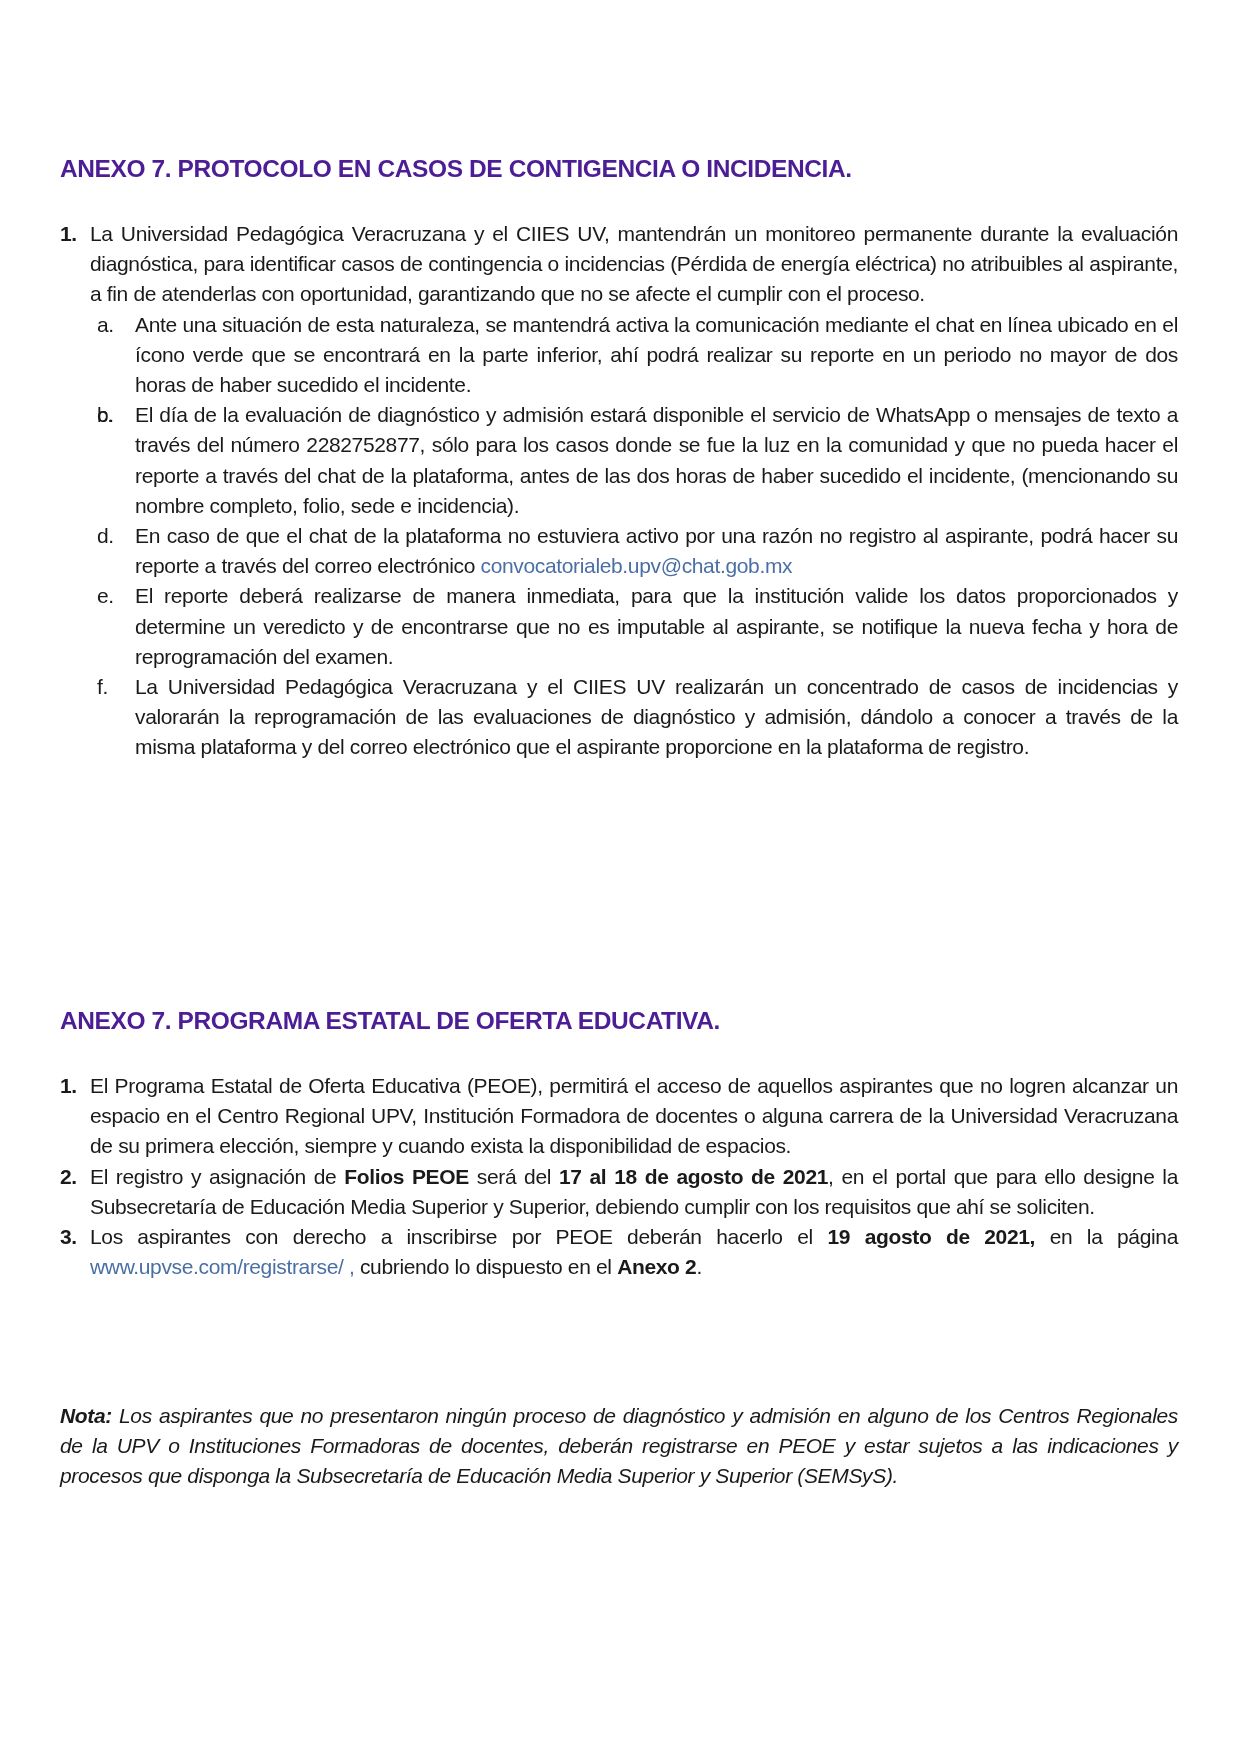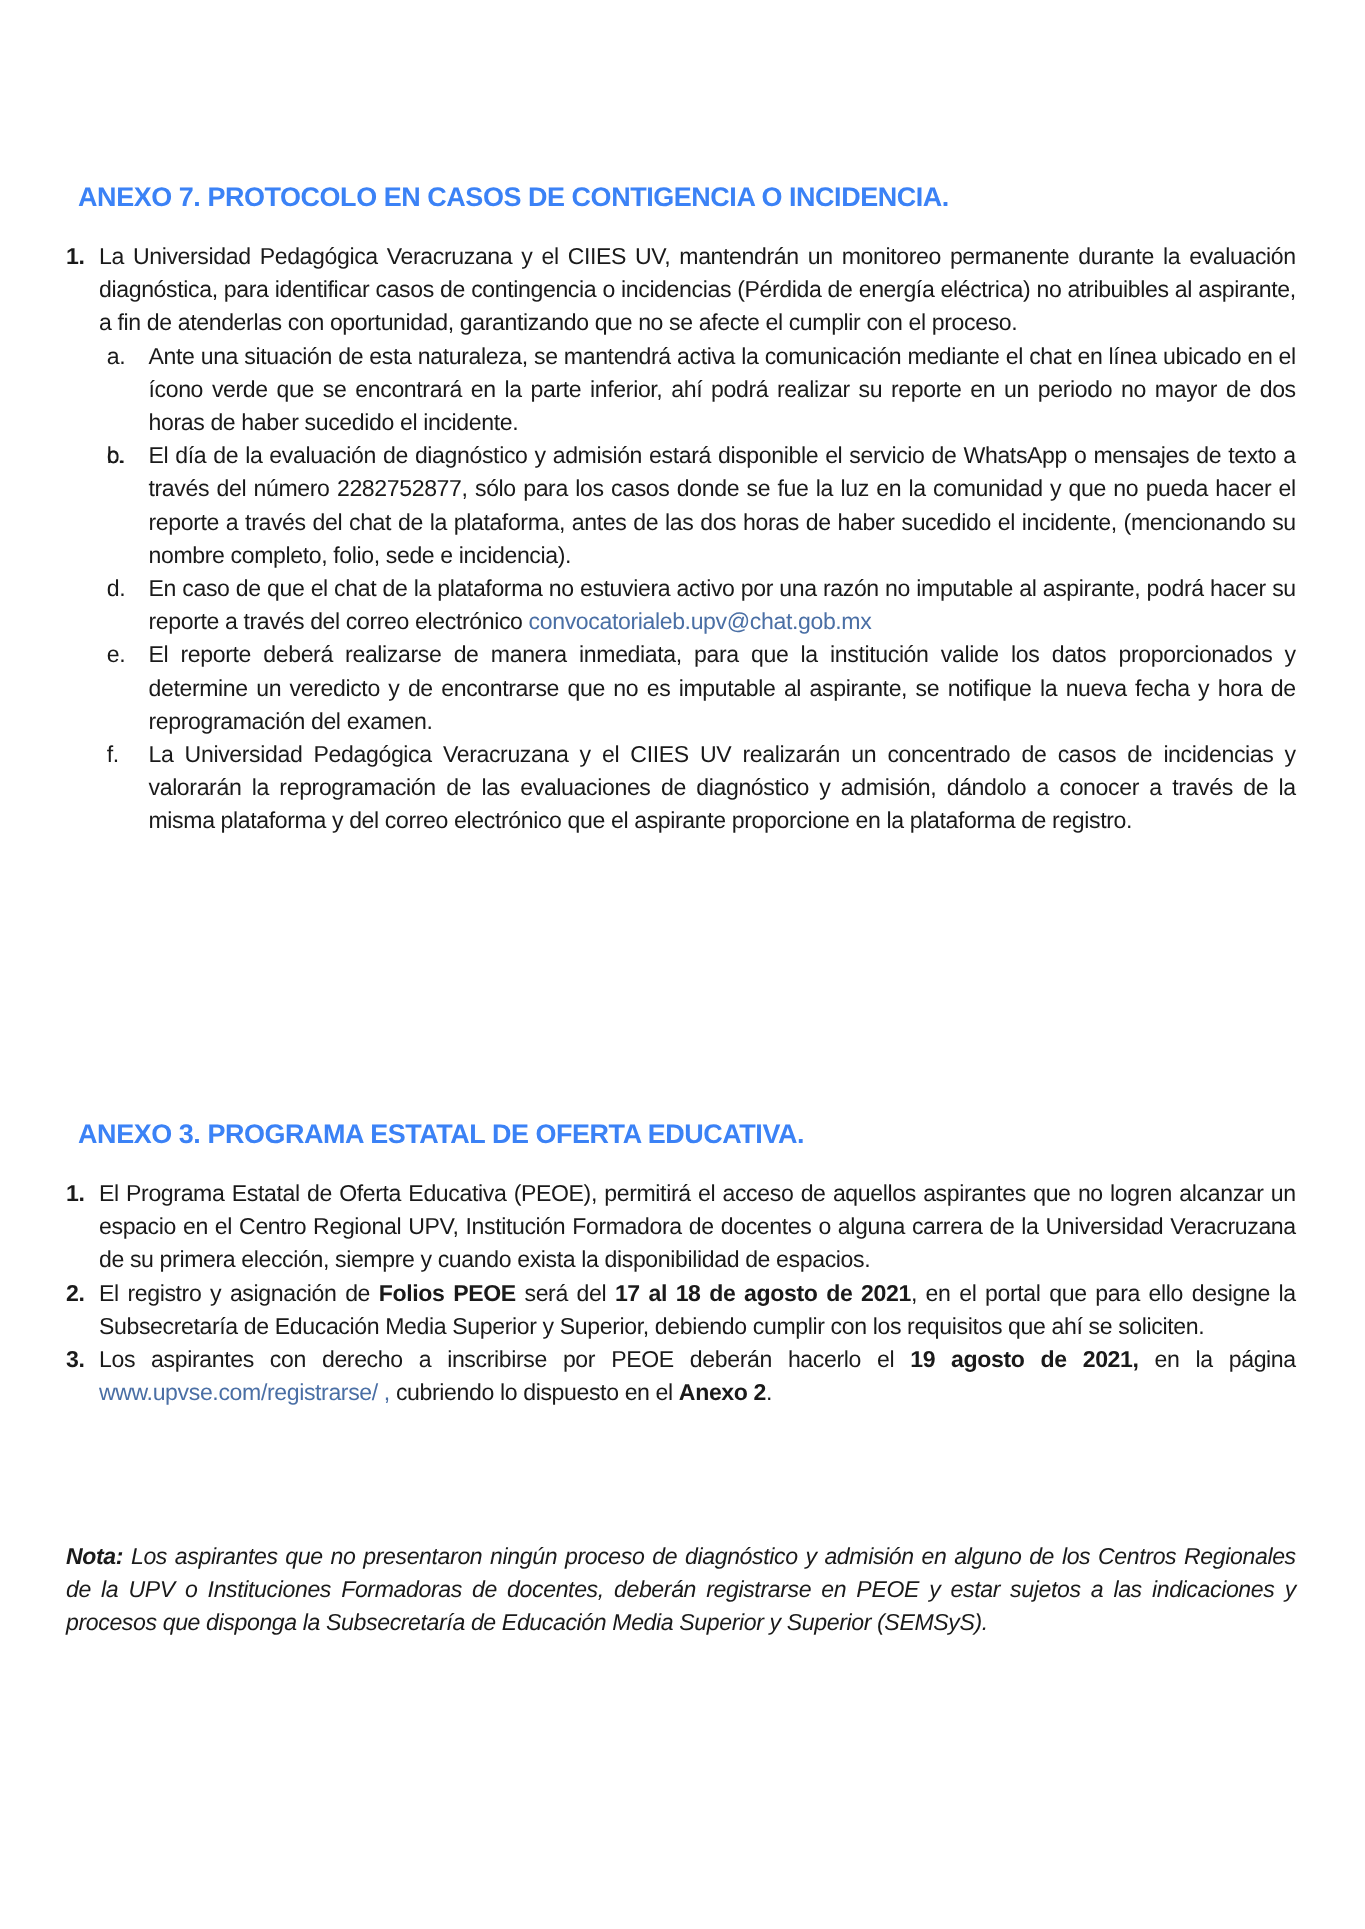--- a/index.html
+++ b/index.html
@@ -4,21 +4,21 @@
 <style>
   html, body { margin: 0; padding: 0; background: #ffffff; }
   body {
     width: 1241px; height: 1754px; position: relative; overflow: hidden;
     font-family: "Liberation Sans", sans-serif; color: #1a1a1a;
   }
   .page { position: absolute; left: 60px; top: 0; width: 1118px; }
   h2 {
     font-family: "Liberation Sans", sans-serif;
     font-size: 24.5px; font-weight: bold; letter-spacing: -0.4px;
-    margin: 11px; position: absolute; left: 0; white-space: nowrap; color: #3b82f6;
+    margin: 0; position: absolute; left: 0; white-space: nowrap; color: #4c1d95;
   }
   #h7 { top: 155px; }
   #h8 { top: 1007px; }
   .block { position: absolute; left: 0; width: 1118px; }
   #sec7 { top: 219px; }
   #sec8 { top: 1071px; }
   .item {
     position: relative; padding-left: 30px;
     font-size: 21px; line-height: 30.2px; text-align: justify;
     letter-spacing: -0.35px;
@@ -56,34 +56,34 @@
     </div>
     <div class="sub">
       <span class="let">b.</span>
     </div>
     <div class="sub">
       <span class="let">c.</span>
       <span>El día de la evaluación de diagnóstico y admisión estará disponible el servicio de WhatsApp o mensajes de texto a través del número 2282752877, sólo para los casos donde se fue la luz en la comunidad y que no pueda hacer el reporte a través del chat de la plataforma, antes de las dos horas de haber sucedido el incidente, (mencionando su nombre completo, folio, sede e incidencia).</span>
     </div>
     <div class="sub">
       <span class="let">d.</span>
-      <span>En caso de que el chat de la plataforma no estuviera activo por una razón no imputable al aspirante, podrá hacer su reporte a través del correo electrónico</span>
+      <span>En caso de que el chat de la plataforma no estuviera activo por una razón no registro al aspirante, podrá hacer su reporte a través del correo electrónico</span>
       <span class="link">convocatorialeb.upv@chat.gob.mx</span>
     </div>
     <div class="sub">
       <span class="let">e.</span>
       <span>El reporte deberá realizarse de manera inmediata, para que la institución valide los datos proporcionados y determine un veredicto y de encontrarse que no es imputable al aspirante, se notifique la nueva fecha y hora de reprogramación del examen.</span>
     </div>
     <div class="sub">
       <span class="let">f.</span>
       <span>La Universidad Pedagógica Veracruzana y el CIIES UV realizarán un concentrado de casos de incidencias y valorarán la reprogramación de las evaluaciones de diagnóstico y admisión, dándolo a conocer a través de la misma plataforma y del correo electrónico que el aspirante proporcione en la plataforma de registro.</span>
     </div>
   </div>
 
-  <h2 id="h8">ANEXO 3. PROGRAMA ESTATAL DE OFERTA EDUCATIVA.</h2>
+  <h2 id="h8">ANEXO 7. PROGRAMA ESTATAL DE OFERTA EDUCATIVA.</h2>
 
   <div class="block" id="sec8">
     <div class="item">
       <span class="num">1.</span>
       <span>El Programa Estatal de Oferta Educativa (PEOE), permitirá el acceso de aquellos aspirantes que no logren alcanzar un espacio en el Centro Regional UPV, Institución Formadora de docentes o alguna carrera de la Universidad Veracruzana de su primera elección, siempre y cuando exista la disponibilidad de espacios.</span>
     </div>
     <div class="item">
       <span class="num">2.</span>
       <span>El registro y asignación de </span><b>Folios PEOE</b><span> será del </span><b>17 al 18 de agosto de 2021</b><span>, en el portal que para ello designe la Subsecretaría de Educación Media Superior y Superior, debiendo cumplir con los requisitos que ahí se soliciten.</span>
     </div>

